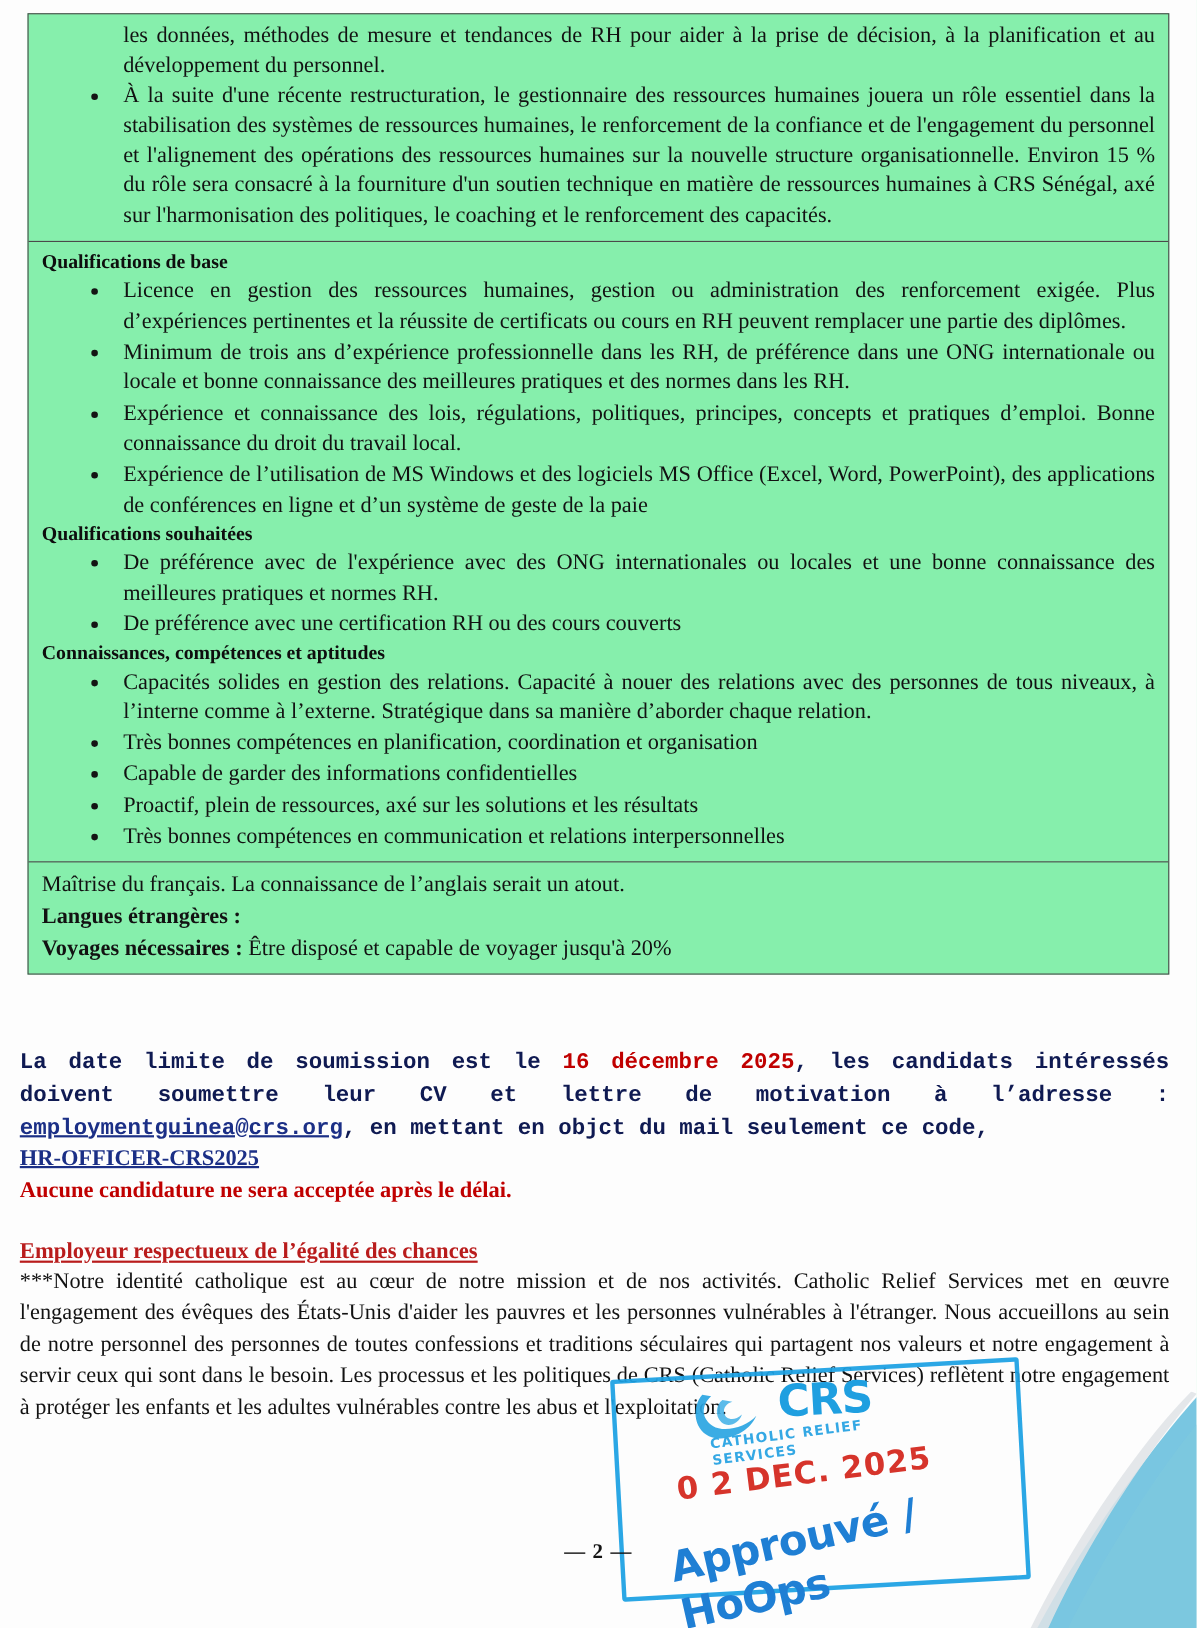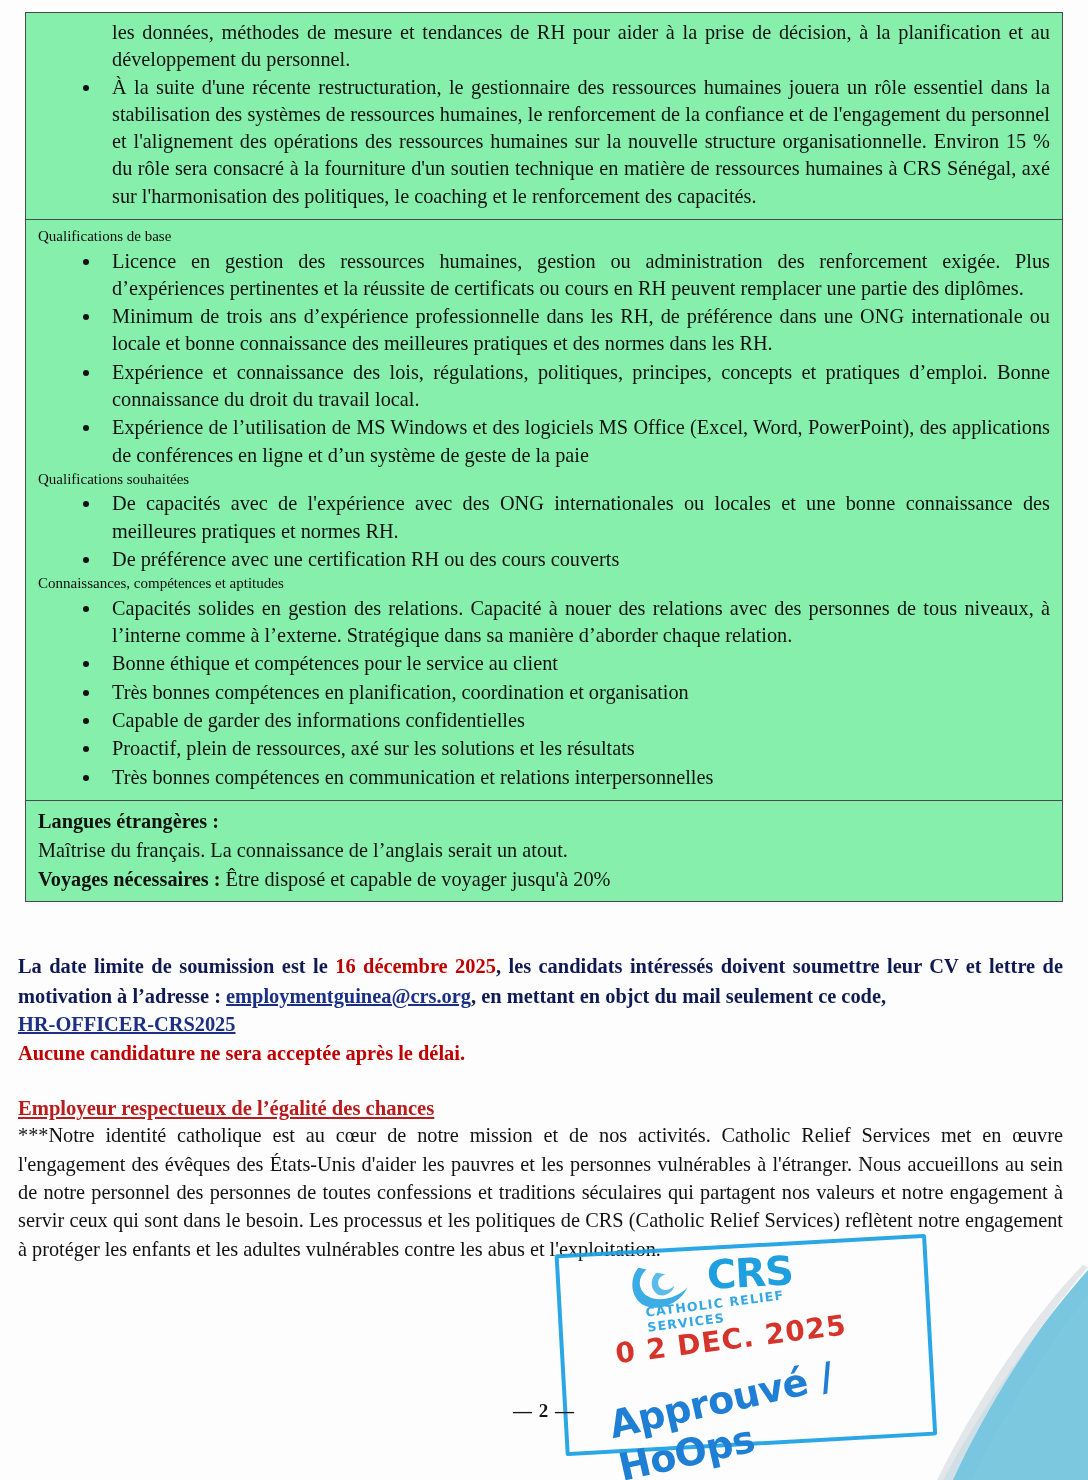--- a/index.html
+++ b/index.html
@@ -41,22 +41,22 @@
   .para {
     font-size: 20.3px;
     line-height: 1.345;
     text-align: justify;
     margin: 0 0 0 0;
     color: #121212;
   }
   .para.cont { padding-left: 74px; }
 
   .sect-head {
-    font-size: 15px;
-    font-weight: normal;
+    font-size: 18px;
+    font-weight: bold;
     line-height: 1.30;
     margin: 1px 0 1px 0;
     color: #0e0e0e;
   }
 
   ul.bullets {
     list-style: none;
     margin: 0;
     padding: 0;
   }
@@ -95,20 +95,21 @@
     top: 952px;
     width: 1045px;
   }
   .notice {
     font-size: 20.4px;
     font-weight: bold;
     line-height: 1.46;
     text-align: justify;
     color: #0f1a52;
     margin: 0;
+    font-family: Liberation Mono, monospace;
   }
   .red { color: #c00000; }
   .lnk {
     color: #1b2f86;
     text-decoration: underline;
     text-underline-offset: 1px;
   }
   .code-line {
     display: block;
     font-size: 20.4px;
@@ -262,40 +263,39 @@
       <div class="sect-head">Qualifications de base</div>
       <ul class="bullets">
         <li>Licence en gestion des ressources humaines, gestion ou administration des renforcement exigée. Plus d’expériences pertinentes et la réussite de certificats ou cours en RH peuvent remplacer une partie des diplômes.</li>
         <li>Minimum de trois ans d’expérience professionnelle dans les RH, de préférence dans une ONG internationale ou locale et bonne connaissance des meilleures pratiques et des normes dans les RH.</li>
         <li>Expérience et connaissance des lois, régulations, politiques, principes, concepts et pratiques d’emploi. Bonne connaissance du droit du travail local.</li>
         <li>Expérience de l’utilisation de MS Windows et des logiciels MS Office (Excel, Word, PowerPoint), des applications de conférences en ligne et d’un système de geste de la paie</li>
       </ul>
 
       <div class="sect-head">Qualifications souhaitées</div>
       <ul class="bullets">
-        <li>De capacités avec de l'expérience avec des ONG internationales ou locales et une bonne connaissance des meilleures pratiques et normes RH.</li>
+        <li>De préférence avec de l'expérience avec des ONG internationales ou locales et une bonne connaissance des meilleures pratiques et normes RH.</li>
         <li>De préférence avec une certification RH ou des cours couverts</li>
       </ul>
 
       <div class="sect-head">Connaissances, compétences et aptitudes</div>
       <ul class="bullets">
         <li>Capacités solides en gestion des relations. Capacité à nouer des relations avec des personnes de tous niveaux, à l’interne comme à l’externe. Stratégique dans sa manière d’aborder chaque relation.</li>
-        <li>Bonne éthique et compétences pour le service au client</li>
         <li>Très bonnes compétences en planification, coordination et organisation</li>
         <li>Capable de garder des informations confidentielles</li>
         <li>Proactif, plein de ressources, axé sur les solutions et les résultats</li>
         <li>Très bonnes compétences en communication et relations interpersonnelles</li>
       </ul>
     </div>
 
     <div class="cell">
+      <p class="lang-line">Maîtrise du français. La connaissance de l’anglais serait un atout.</p>
       <p class="lang-line">
         <b>Langues étrangères :</b>
       </p>
-      <p class="lang-line">Maîtrise du français. La connaissance de l’anglais serait un atout.</p>
       <p class="lang-line"><b>Voyages nécessaires :</b><span> Être disposé et capable de voyager jusqu'à 20%</span></p>
     </div>
 
   </div>
 
   <div class="lower">
 
     <p class="notice"><span>La date limite de soumission est le </span><span class="red">16 décembre 2025</span><span>, les candidats intéressés doivent soumettre leur CV et lettre de motivation à l’adresse : </span><a class="lnk" href="#">employmentguinea@crs.org</a><span>, en mettant en objct du mail seulement ce code,</span></p>
 
     <a class="code-line" href="#">HR-OFFICER-CRS2025</a>

